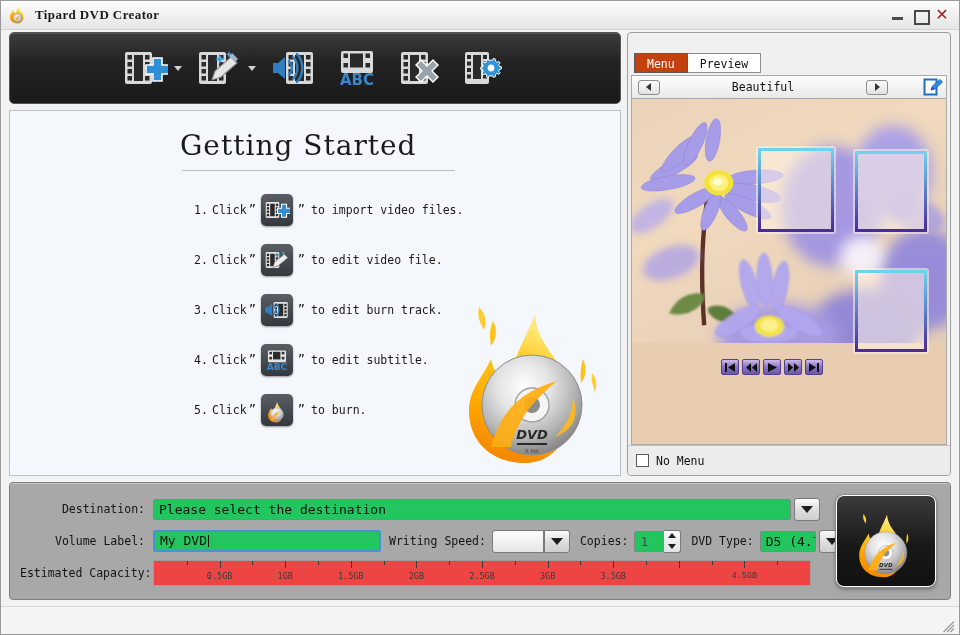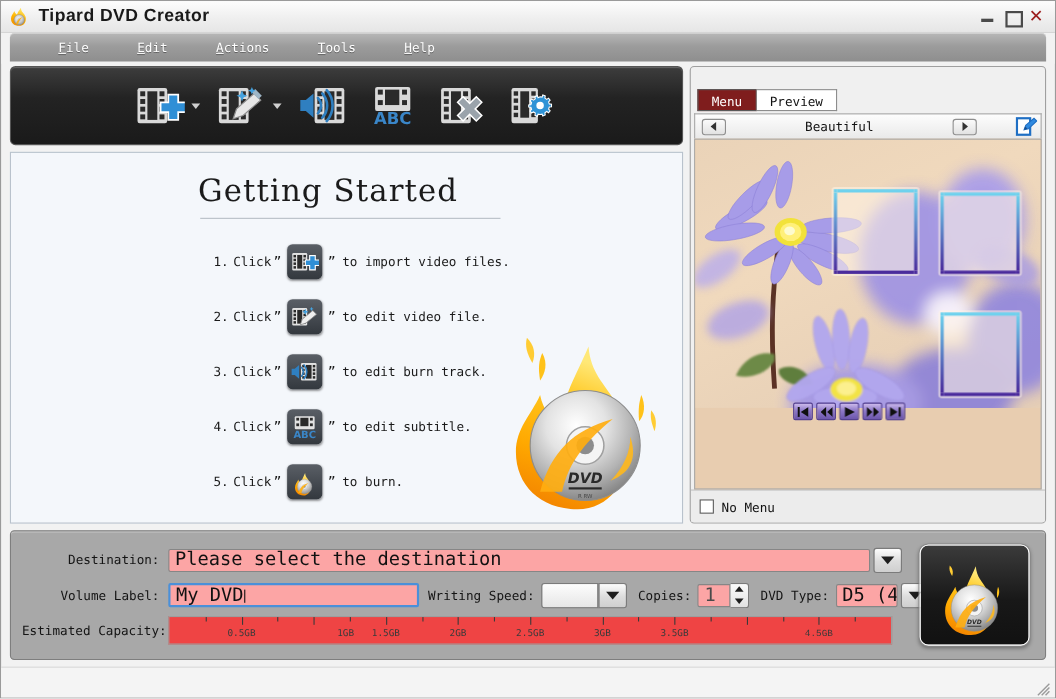--- a/index.html
+++ b/index.html
@@ -20,22 +20,22 @@
   
   .titlebar{
     height:29px; flex:0 0 29px;
     background:linear-gradient(#fdfdfd,#eeeeee 60%,#e6e6e6);
     display:flex; align-items:center;
     padding:0 4px 0 8px;
     border-bottom:1px solid #d5d5d5;
   }
   .app-logo{ width:17px; height:17px; position:relative; flex:0 0 17px; margin-right:9px;}
   .title-text{
-    font-family:Liberation Sans, sans-serif;
-    font-size:16px; font-weight:bold; color:#1a1a1a; letter-spacing:0.4px;
+    font-family:Liberation Serif, serif;
+    font-size:13px; font-weight:bold; color:#1a1a1a; letter-spacing:0.4px;
     white-space:nowrap;
   }
   .win-btns{ margin-left:auto; display:flex; align-items:center; gap:8px; padding-right:6px;}
   .win-btn{ width:14px; height:14px; position:relative; cursor:default;}
   .wb-min::after{ content:""; position:absolute; left:1px; top:9px; width:11px; height:3px; background:#4a4a4a;}
   .wb-max::after{ content:""; position:absolute; left:1px; top:2px; width:12px; height:11px;
       border:2px solid #4a4a4a; background:transparent;}
   .wb-close{ color:#9b1b1b; font-size:16px; line-height:14px; font-weight:bold; text-align:center;
       font-family:"DejaVu Sans", sans-serif;}
 
@@ -103,21 +103,21 @@
   
   .right-box{
     flex:1; background:#f0f0f0; border:1px solid #9f9f9f; border-radius:4px;
     display:flex; flex-direction:column; margin-bottom:6px; overflow:hidden;
   }
   .tabrow{ height:42px; flex:0 0 42px; display:flex; align-items:flex-end; padding:0 0 2px 6px;}
   .tab{
     font-size:11.5px; height:20px; line-height:20px; padding:0 12px;
     border:1px solid #8d8d8d; cursor:default;
   }
-  .tab.active{ background:#7f1d1d; color:#fff; border-color:#5a5a5a; }
+  .tab.active{ background:#c2410c; color:#fff; border-color:#5a5a5a; }
   .tab.inactive{ background:#ffffff; color:#111; border-left:none; }
 
   .theme-bar{
     margin:0 3px; height:23px; flex:0 0 23px;
     background:linear-gradient(#fdfdfd,#e9e9e9);
     border:1px solid #a8a8a8; border-bottom:none;
     display:flex; align-items:center; position:relative;
   }
   .arrow-btn{
     width:22px;height:15px; background:linear-gradient(#fbfbfb,#e2e2e2);
@@ -158,22 +158,22 @@
     position:relative; display:flex; align-items:center;
     box-shadow:inset 0 1px 0 rgba(255,255,255,.35);
   }
   .fields{ flex:1; padding-left:10px; }
   .frow{ display:flex; align-items:center; height:32px; }
   .flabel{ font-size:11.5px; color:#141414; text-align:right; white-space:nowrap;}
   .lbl-dest{ width:125px; }
   .lbl-vol{ width:125px; }
   .lbl-cap{ width:125px; }
   .inp{
-    height:21px; background:#fca5a5; border:1px solid #868686;
-    font-size:17px; color:#111; padding:0 5px; line-height:19px;
+    height:21px; background:#22c55e; border:1px solid #868686;
+    font-size:13px; color:#111; padding:0 5px; line-height:19px;
     font-family:"DejaVu Sans Mono", monospace; white-space:nowrap; overflow:hidden;
   }
   .dest-inp{ width:638px; margin-left:8px; border-radius:2px;}
   .ddbtn{
     width:26px;height:23px; margin-left:3px;
     background:linear-gradient(#fcfcfc,#dcdcdc 55%,#cfcfcf);
     border:1px solid #7b7b7b; border-radius:3px;
     display:flex;align-items:center;justify-content:center; cursor:default;
   }
   .ddbtn .tri{ width:0;height:0;border-left:6px solid transparent;border-right:6px solid transparent;
@@ -248,29 +248,20 @@
       </svg>
     </div>
     <div class="title-text">Tipard DVD Creator</div>
     <div class="win-btns">
       <div class="win-btn wb-min"></div>
       <div class="win-btn wb-max"></div>
       <div class="win-btn wb-close">✕</div>
     </div>
   </div>
 
-  <div class="menubar-wrap">
-    <div class="menubar" id="menubar">
-        <div class="menu-item"><u>F</u>ile</div>
-        <div class="menu-item"><u>E</u>dit</div>
-        <div class="menu-item"><u>A</u>ctions</div>
-        <div class="menu-item"><u>T</u>ools</div>
-        <div class="menu-item"><u>H</u>elp</div>
-      </div>
-  </div>
 
   <div class="body-area">
 
     <div class="left-col">
 
       <div class="toolbar">
         <div class="tb-grp">
           <div class="tb-btn">
             <svg width="46" height="40" viewBox="0 0 46 40">
               <g fill="#d9d9d9">
@@ -752,21 +743,21 @@
             <div class="tri"></div>
           </div>
       </div>
 
       <div class="frow">
         <div class="flabel lbl-cap">Estimated Capacity:</div>
         <div class="ruler" id="ruler">
             <div class="tick major" style="left: 10%;"></div>
             <div class="rlbl" style="left: 10%;">0.5GB</div>
             <div class="tick major" style="left: 20%;"></div>
-            <div class="rlbl" style="left: 20%; margin-left: 29px;">1GB</div>
+            <div class="rlbl" style="left: 20%;">1GB</div>
             <div class="tick major" style="left: 30%;"></div>
             <div class="rlbl" style="left: 30%;">1.5GB</div>
             <div class="tick major" style="left: 40%;"></div>
             <div class="rlbl" style="left: 40%;">2GB</div>
             <div class="tick major" style="left: 50%;"></div>
             <div class="rlbl" style="left: 50%;">2.5GB</div>
             <div class="tick major" style="left: 60%;"></div>
             <div class="rlbl" style="left: 60%;">3GB</div>
             <div class="tick major" style="left: 70%;"></div>
             <div class="rlbl" style="left: 70%;">3.5GB</div>

